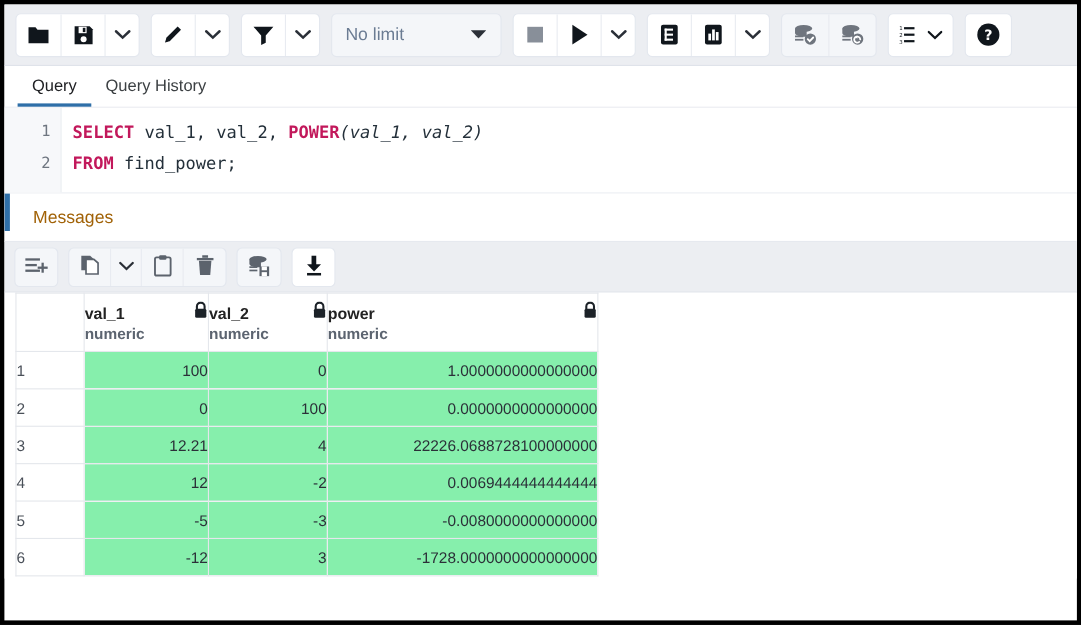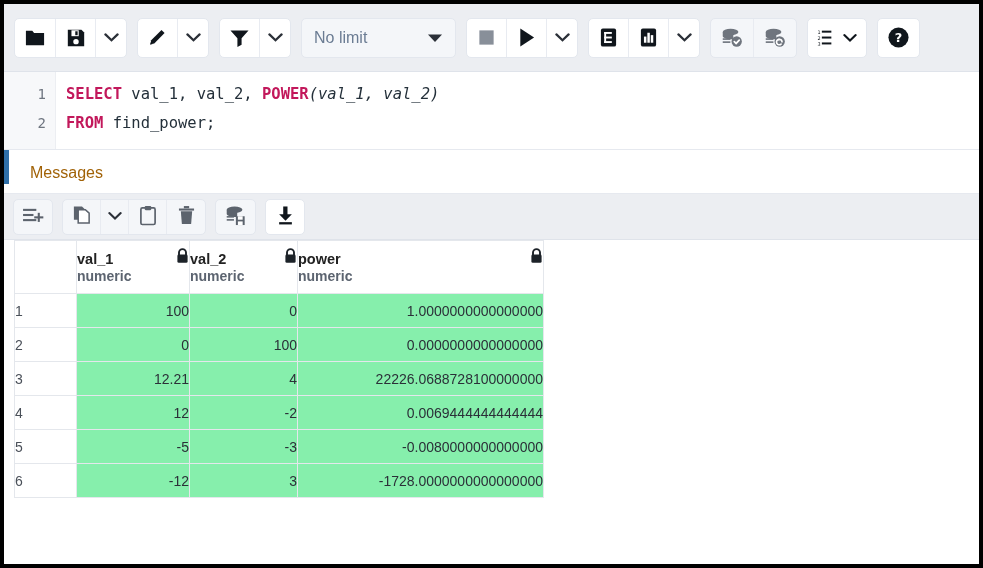--- a/index.html
+++ b/index.html
@@ -13,21 +13,21 @@
   #app {
     position: absolute;
     left: 4px; top: 4px;
     width: 975px; height: 560px;
     background: #ffffff;
     overflow: hidden;
   }
 
   
   .toolbar {
-    height: 68px;
+    height: 56px;
     background: #eceef2;
     display: flex;
     align-items: center;
     padding: 0 10px;
     gap: 0;
     border-bottom: 1px solid #dfe3ea;
   }
   .tgroup {
     display: flex;
     align-items: center;
@@ -443,20 +443,24 @@
           <svg width="23" height="23" viewBox="0 0 24 24">
               <circle cx="12" cy="12" r="10.5" fill="#10161c"></circle>
               <text x="12" y="17.2" font-size="13.5" fill="#fff" text-anchor="middle" font-family="DejaVu Sans" font-weight="bold">?</text>
             </svg>
         </span>
       </button>
     </div>
 
   </div>
 
+  <div class="qtabs">
+    <div class="qtab active">Query</div>
+    <div class="qtab">Query History</div>
+  </div>
 
   <div class="editor">
     <div class="gutter">
       <div class="gnum">1</div>
       <div class="gnum">2</div>
     </div>
     <div class="code">
       <div class="cline"><span class="kw">SELECT</span><span class="id"> val_1, val_2, </span><span class="kw">POWER</span><span class="pn">(val_1, val_2)</span></div>
       <div class="cline"><span class="kw">FROM</span><span class="id"> find_power;</span></div>
     </div>

